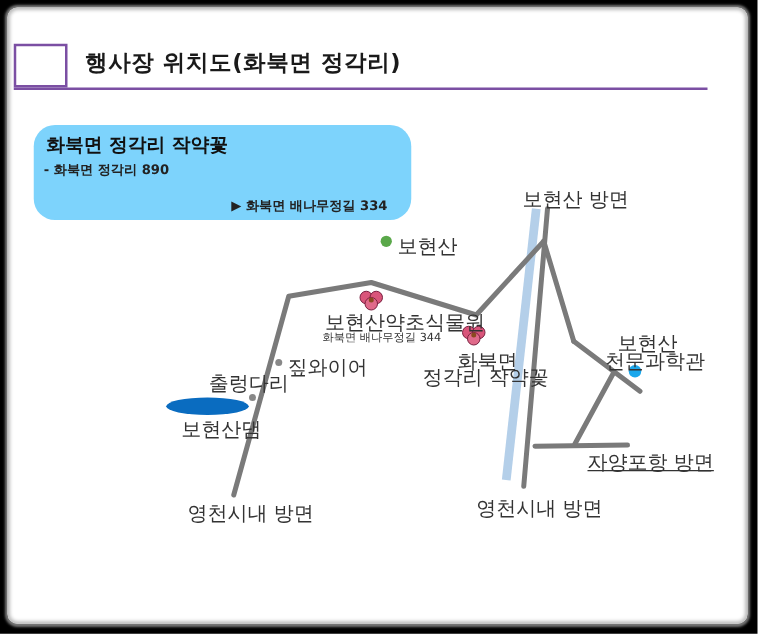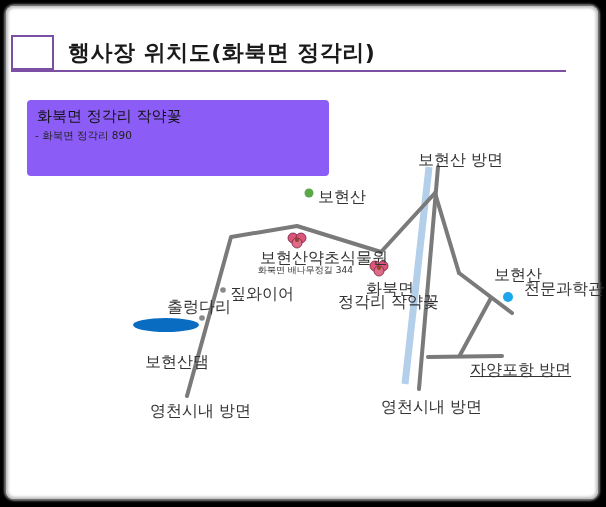--- a/index.html
+++ b/index.html
@@ -4,42 +4,43 @@
 <style>
   html,body{margin:0;padding:0;}
   body{width:606px;height:507px;background:#000;position:relative;overflow:hidden;
        font-family:"DejaVu Sans","Liberation Sans",sans-serif;}
   .frame{position:absolute;left:6px;top:6px;width:592px;height:493px;background:#fff;
          border-radius:8px;
          box-shadow:inset 0 0 3px 2px #bbb, 0 0 2px 2px #777;}
   .title-box{position:absolute;left:11px;top:35px;width:43px;height:35px;
              border:2px solid #7b4fa3;border-right:2px solid #7b4fa3;box-sizing:border-box;}
   .title-rule{position:absolute;left:11px;top:70px;width:555px;height:2px;background:#7b4fa3;}
-  .title{position:absolute;left:68px;top:38px;font-size:22px;font-weight:bold;color:#1a1a1a;
+  .title{position:absolute;left:68px;top:38px;font-size:18px;font-weight:bold;color:#1a1a1a;
          letter-spacing:0.5px;white-space:nowrap;}
-  .info{position:absolute;left:27px;top:100px;width:302px;height:76px;background:#8b5cf6;
-        border-radius:4px;}
+  .info{position:absolute;left:27px;top:100px;width:302px;height:76px;background:#7dd3fc;
+        border-radius:17px;font-weight:bold;}
   .info-head{position:absolute;left:10px;top:7px;font-size:15px;color:#111;white-space:nowrap;}
   .info-line{position:absolute;font-size:10.5px;color:#222;white-space:nowrap;text-align:right;}
   .map{position:absolute;left:0;top:0;width:606px;height:507px;}
   .lbl{position:absolute;font-size:16px;color:#333;white-space:nowrap;text-align:center;}
   .lbl-sm{position:absolute;font-size:9px;color:#333;white-space:nowrap;}
 </style>
 </head>
 <body>
 
 <div class="frame"></div>
 
 <div class="title-box"></div>
 <div class="title-rule"></div>
 <div class="title">행사장 위치도(화북면 정각리)</div>
 
 <div class="info">
   <div class="info-head">화북면 정각리 작약꽃</div>
   <div class="info-line" style="left:8px;top:29px;">- 화북면 정각리 890</div>
+  <div class="info-line" style="left:158px;top:58px;">▶ 화북면 배나무정길 334</div>
 </div>
 
 <svg class="map" viewBox="0 0 606 507" xmlns="http://www.w3.org/2000/svg">
 
   <line x1="429" y1="167" x2="405" y2="384" stroke="#b4cfe9" stroke-width="7"></line>
 
   <g stroke="#7a7a7a" stroke-width="4" fill="none" stroke-linecap="round" stroke-linejoin="round">
     <polyline points="187,396 231,237 297,226 381,252 435,193"></polyline>
     <line x1="438" y1="167" x2="419" y2="389"></line>
     <line x1="435" y1="193" x2="459" y2="273"></line>
@@ -71,19 +72,19 @@
   </g>
 </svg>
 
 <div class="lbl" style="left:418px;top:150px;">보현산 방면</div>
 <div class="lbl" style="left:318px;top:187px;">보현산</div>
 <div class="lbl" style="left:260px;top:248px;">보현산약초식물원</div>
 <div class="lbl-sm" style="left:258px;top:264px;">화북면 배나무정길 344</div>
 <div class="lbl" style="left:366px;top:279px;">화북면</div>
 <div class="lbl" style="left:338px;top:292px;">정각리 작약꽃</div>
 <div class="lbl" style="left:494px;top:265px;">보현산</div>
-<div class="lbl" style="left:484px;top:279px;margin-left:40px;">천문과학관</div>
+<div class="lbl" style="left:484px;top:279px;">천문과학관</div>
 <div class="lbl" style="left:230px;top:284px;">짚와이어</div>
 <div class="lbl" style="left:167px;top:297px;">출렁다리</div>
-<div class="lbl" style="left:145px;top:352px;">보현산댐</div>
+<div class="lbl" style="left:145px;top:334px;">보현산댐</div>
 <div class="lbl" style="left:150px;top:401px;">영천시내 방면</div>
 <div class="lbl" style="left:381px;top:397px;">영천시내 방면</div>
 <div class="lbl" style="left:470px;top:360px;text-decoration:underline;">자양포항 방면</div>
 
 </body></html>

